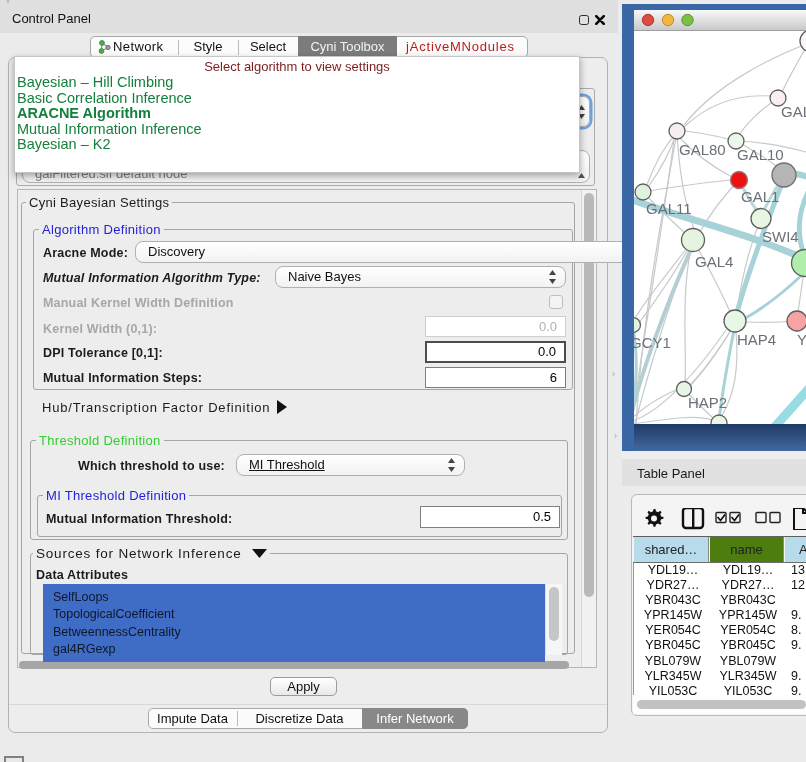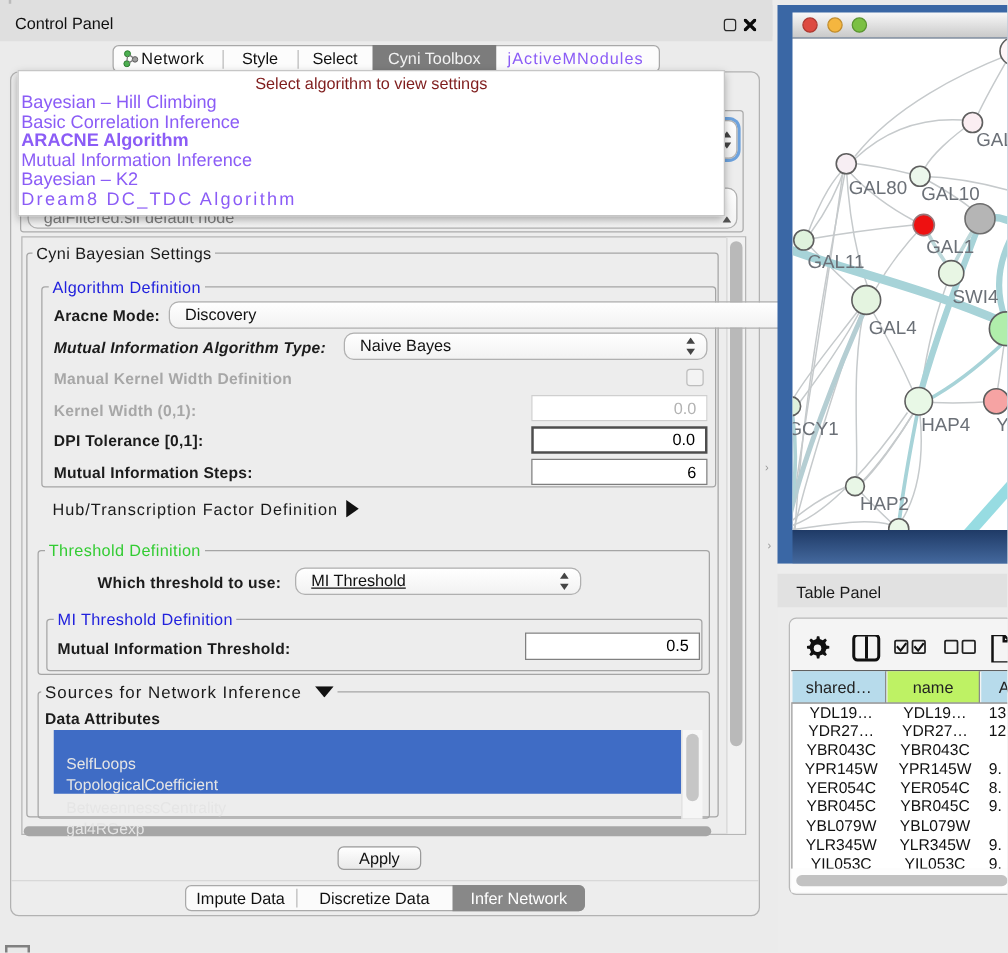--- a/index.html
+++ b/index.html
@@ -96,21 +96,21 @@
 <div class="gbox" style="left:37px;top:495px;width:525px;height:42px;"></div>
 <div class="glabel" style="left:43px;top:488px;color:#2222dd;">MI Threshold Definition</div>
 <div class="abs lbl" style="left:46px;top:512px;">Mutual Information Threshold:</div>
 <div class="field" style="left:420px;top:506px;width:140px;height:22px;border:1px solid #808080;line-height:20px;">0.5</div>
 
 <div class="gbox" style="left:30px;top:553px;width:538px;height:102px;"></div>
 <div class="glabel" style="left:33px;top:546px;font-size:13.5px;letter-spacing:0.8px;">Sources for Network Inference <svg width="15" height="9" viewBox="0 0 15 9" style="margin-left:6px;">
       <path d="M0 0 L15 0 L7.5 9 Z" fill="#111"></path>
     </svg></div>
 <div class="abs lbl" style="left:36px;top:568px;">Data Attributes</div>
-<div class="abs" style="left:43px;top:584px;width:502px;height:51px;background:#3f6cc5;color:#e5e5e5;font-size:12.5px;line-height:17.4px;padding:19px 0 0 10px;">SelfLoops<br>TopologicalCoefficient<br>BetweennessCentrality<br>gal4RGexp</div>
+<div class="abs" style="left:43px;top:584px;width:502px;height:78px;background:#3f6cc5;color:#0f172a;font-size:12.5px;line-height:17.4px;padding:5px 0 0 10px;">SelfLoops<br>TopologicalCoefficient<br>BetweennessCentrality<br>gal4RGexp</div>
 <div class="abs" style="left:545px;top:584px;width:17px;height:71px;background:#f6f6f6;border-left:1px solid #ddd;"></div>
 <div class="abs" style="left:549px;top:587px;width:10px;height:54px;background:#c6c6c6;border-radius:5px;"></div>
 
 <div class="abs" style="left:270px;top:677px;width:67px;height:19px;background:linear-gradient(#ffffff,#e9e9e9);border:1px solid #9b9b9b;border-radius:5px;font-size:13px;color:#111;text-align:center;line-height:17px;">Apply</div>
 
 <div class="abs" style="left:9px;top:704px;width:598px;height:1px;background:#d8d8d8;"></div>
 
 <div class="abs" style="left:148px;top:708px;width:320px;height:21px;background:#fbfbfb;border:1px solid #a9a9a9;border-radius:5px;"></div>
 <div class="abs" style="left:148px;top:708px;width:89px;height:21px;font-size:13px;color:#111;text-align:center;line-height:21px;">Impute Data</div>
 <div class="abs" style="left:237px;top:711px;width:1px;height:15px;background:#bbb;"></div>
@@ -123,25 +123,25 @@
     <circle cx="3.5" cy="11" r="2.4" fill="#4caf50" stroke="#2e7d32" stroke-width="0.8"></circle>
     <circle cx="10" cy="7.5" r="2.2" fill="#9e9e9e" stroke="#616161" stroke-width="0.8"></circle>
     <path d="M4 5 L3.5 9 M5.5 4 L9 6.5 M5 10.5 L8.5 8" stroke="#777" stroke-width="1"></path>
   </svg>
 <div class="abs" style="left:113px;top:39px;font-size:13px;color:#111;letter-spacing:0.4px;">Network</div>
 <div class="abs" style="left:178px;top:40px;width:1px;height:15px;background:#bbb;"></div>
 <div class="abs" style="left:178px;top:36px;width:60px;height:22px;font-size:13px;color:#111;text-align:center;line-height:22px;">Style</div>
 <div class="abs" style="left:238px;top:40px;width:1px;height:15px;background:#bbb;"></div>
 <div class="abs" style="left:238px;top:36px;width:60px;height:22px;font-size:13px;color:#111;text-align:center;line-height:22px;">Select</div>
 <div class="abs" style="left:298px;top:36px;width:99px;height:22px;background:#7c7c7c;font-size:13px;color:#f2f2f2;text-align:center;line-height:22px;">Cyni Toolbox</div>
-<div class="abs" style="left:397px;top:36px;width:127px;height:22px;font-size:13px;color:#8b5cf6;text-align:center;line-height:22px;letter-spacing:0.8px;">jActiveMNodules</div>
+<div class="abs" style="left:397px;top:36px;width:127px;height:22px;font-size:13px;color:#b91c1c;text-align:center;line-height:22px;letter-spacing:0.8px;">jActiveMNodules</div>
 
 <div class="abs" style="left:14px;top:56px;width:566px;height:117px;background:#fff;border:1px solid #c6c6c6;box-shadow:0 3px 7px rgba(0,0,0,0.35);"></div>
 <div class="abs" style="left:14px;top:59px;width:566px;text-align:center;font-size:13px;color:#7f1d1d;">Select algorithm to view settings</div>
-<div class="abs" style="left:17px;top:75px;font-size:14.5px;color:#8b5cf6;line-height:15.6px;white-space:nowrap;">Bayesian – Hill Climbing<br>Basic Correlation Inference<br><b>ARACNE Algorithm</b><br>Mutual Information Inference<br>Bayesian – K2<br><span style="letter-spacing:1.8px;">Dream8 DC_TDC Algorithm</span></div>
+<div class="abs" style="left:17px;top:75px;font-size:14.5px;color:#15803d;line-height:15.6px;white-space:nowrap;">Bayesian – Hill Climbing<br>Basic Correlation Inference<br><b>ARACNE Algorithm</b><br>Mutual Information Inference<br>Bayesian – K2<br></div>
 
 <div class="abs" style="left:612px;top:369px;font-size:9px;color:#999;">›</div>
 <div class="abs" style="left:614px;top:431px;font-size:9px;color:#999;">›</div>
 
 <div class="abs" style="left:622px;top:4px;width:184px;height:447px;background:#3a67a5;"></div>
 
 <div class="abs" style="left:634px;top:10px;width:172px;height:21px;background:linear-gradient(#f8f8f8,#c9c9c9);border-bottom:1px solid #9e9e9e;"></div>
 <svg class="abs" style="left:641px;top:13px;" width="55" height="14" viewBox="0 0 55 14">
   <circle cx="7" cy="7" r="5.7" fill="#dd4a41" stroke="#ad3a32" stroke-width="1"></circle>
   <circle cx="27" cy="7" r="5.7" fill="#f5b63f" stroke="#c18d2e" stroke-width="1"></circle>
@@ -256,21 +256,21 @@
     <rect x="125" y="4.5" width="10" height="10" rx="1"></rect>
   </g>
   <g fill="none" stroke="#111" stroke-width="2">
     <path d="M149 0 h9 l5 5 v17 h-14 z"></path>
     <path d="M158 0 v5 h5"></path>
   </g>
 </svg>
 
 <div class="abs" style="left:633px;top:536px;width:173px;height:1px;background:#606060;"></div>
 <div class="abs" style="left:634px;top:537px;width:75px;height:25px;background:#b7dbeb;border-right:1px solid #8a8a8a;font-size:13px;color:#222;text-align:center;line-height:25px;">shared…</div>
-<div class="abs" style="left:710px;top:537px;width:74px;height:25px;background:#bef264;border-right:1px solid #8a8a8a;font-size:13px;color:#222;text-align:center;line-height:25px;">name</div>
+<div class="abs" style="left:710px;top:537px;width:74px;height:25px;background:#4d7c0f;border-right:1px solid #8a8a8a;font-size:13px;color:#222;text-align:center;line-height:25px;">name</div>
 <div class="abs" style="left:785px;top:537px;width:21px;height:25px;background:#b7dbeb;font-size:13px;color:#222;overflow:hidden;">
     <span style="position:absolute;left:14px;top:5px;">A</span>
   </div>
 <div class="abs" style="left:633px;top:562px;width:173px;height:1px;background:#6c6c6c;"></div>
 
 <div class="abs" style="left:633px;top:563px;width:173px;height:132px;background:#fff;border-left:1px solid #999;overflow:hidden;">
   <div style="position:absolute;left:1px;top:0;width:76px;text-align:center;font-size:12.5px;color:#111;line-height:15.1px;">YDL19…<br>YDR27…<br>YBR043C<br>YPR145W<br>YER054C<br>YBR045C<br>YBL079W<br>YLR345W<br>YIL053C</div>
   <div style="position:absolute;left:77px;top:0;width:74px;text-align:center;font-size:12.5px;color:#111;line-height:15.1px;">YDL19…<br>YDR27…<br>YBR043C<br>YPR145W<br>YER054C<br>YBR045C<br>YBL079W<br>YLR345W<br>YIL053C</div>
   <div style="position:absolute;left:157px;top:0;width:20px;text-align:left;font-size:12.5px;color:#111;line-height:15.1px;">13<br>12<br>&nbsp;<br>9.<br>8.<br>9.<br>&nbsp;<br>9.<br>9.</div>
 </div>

